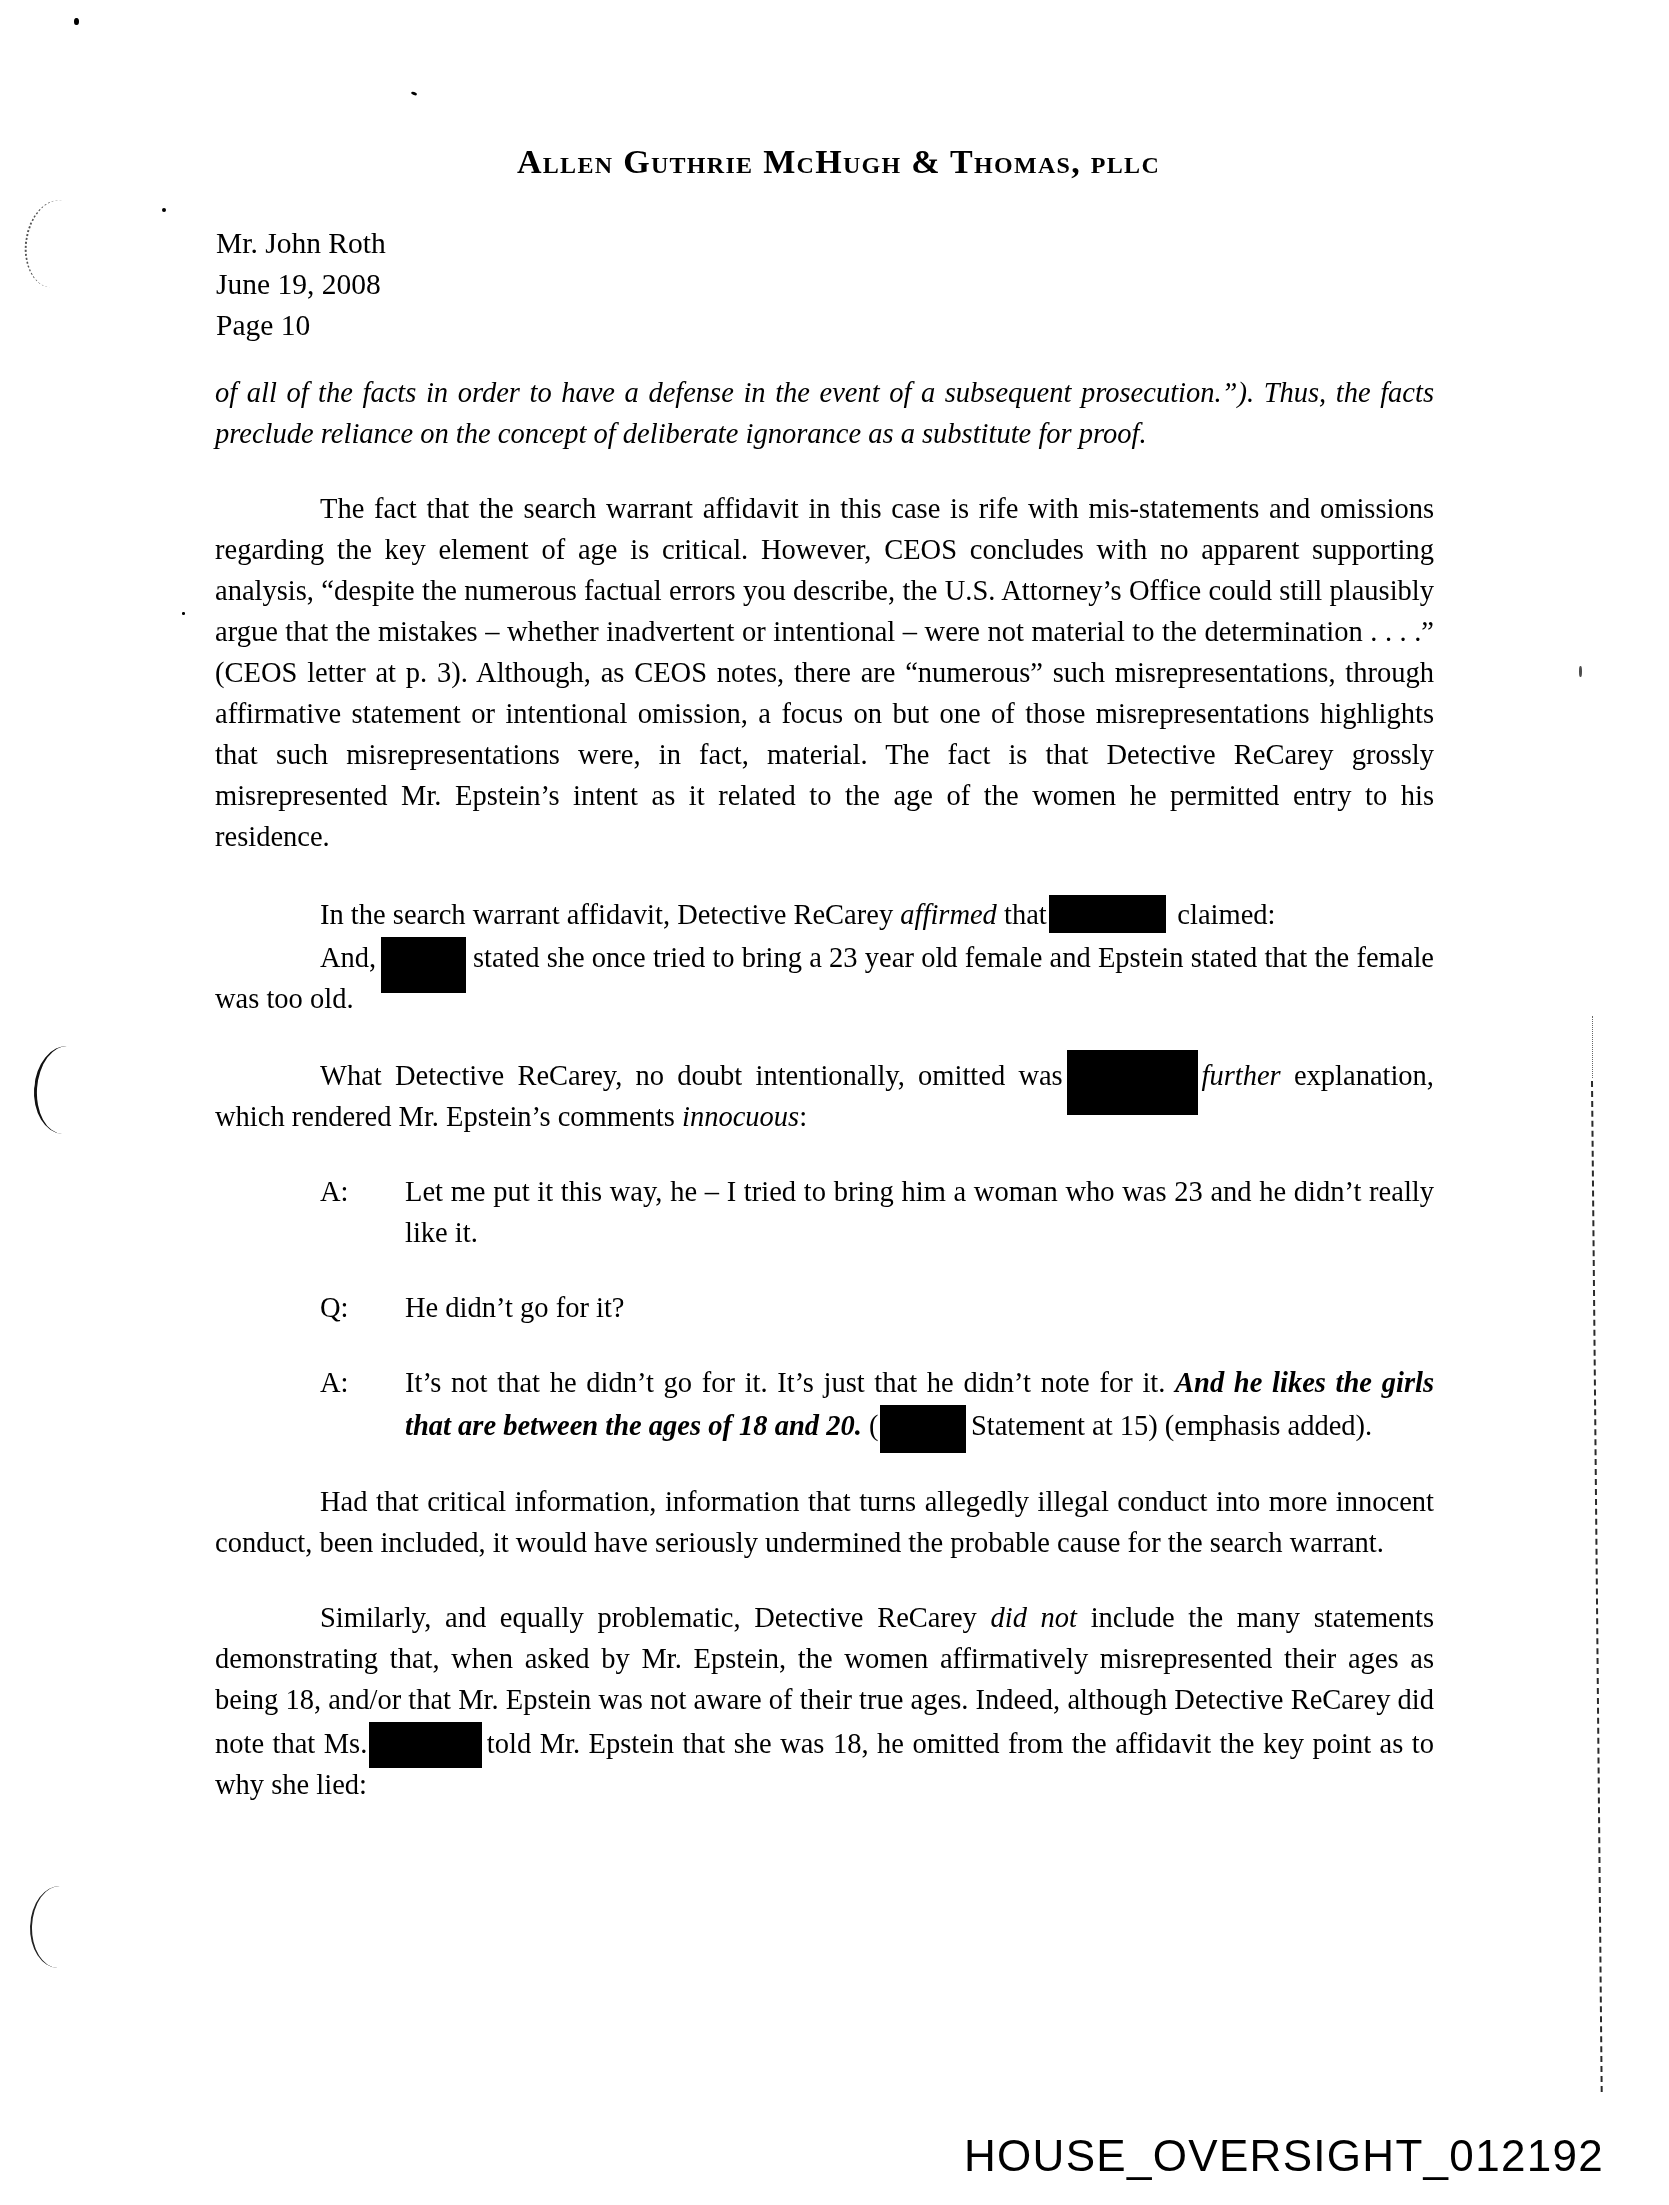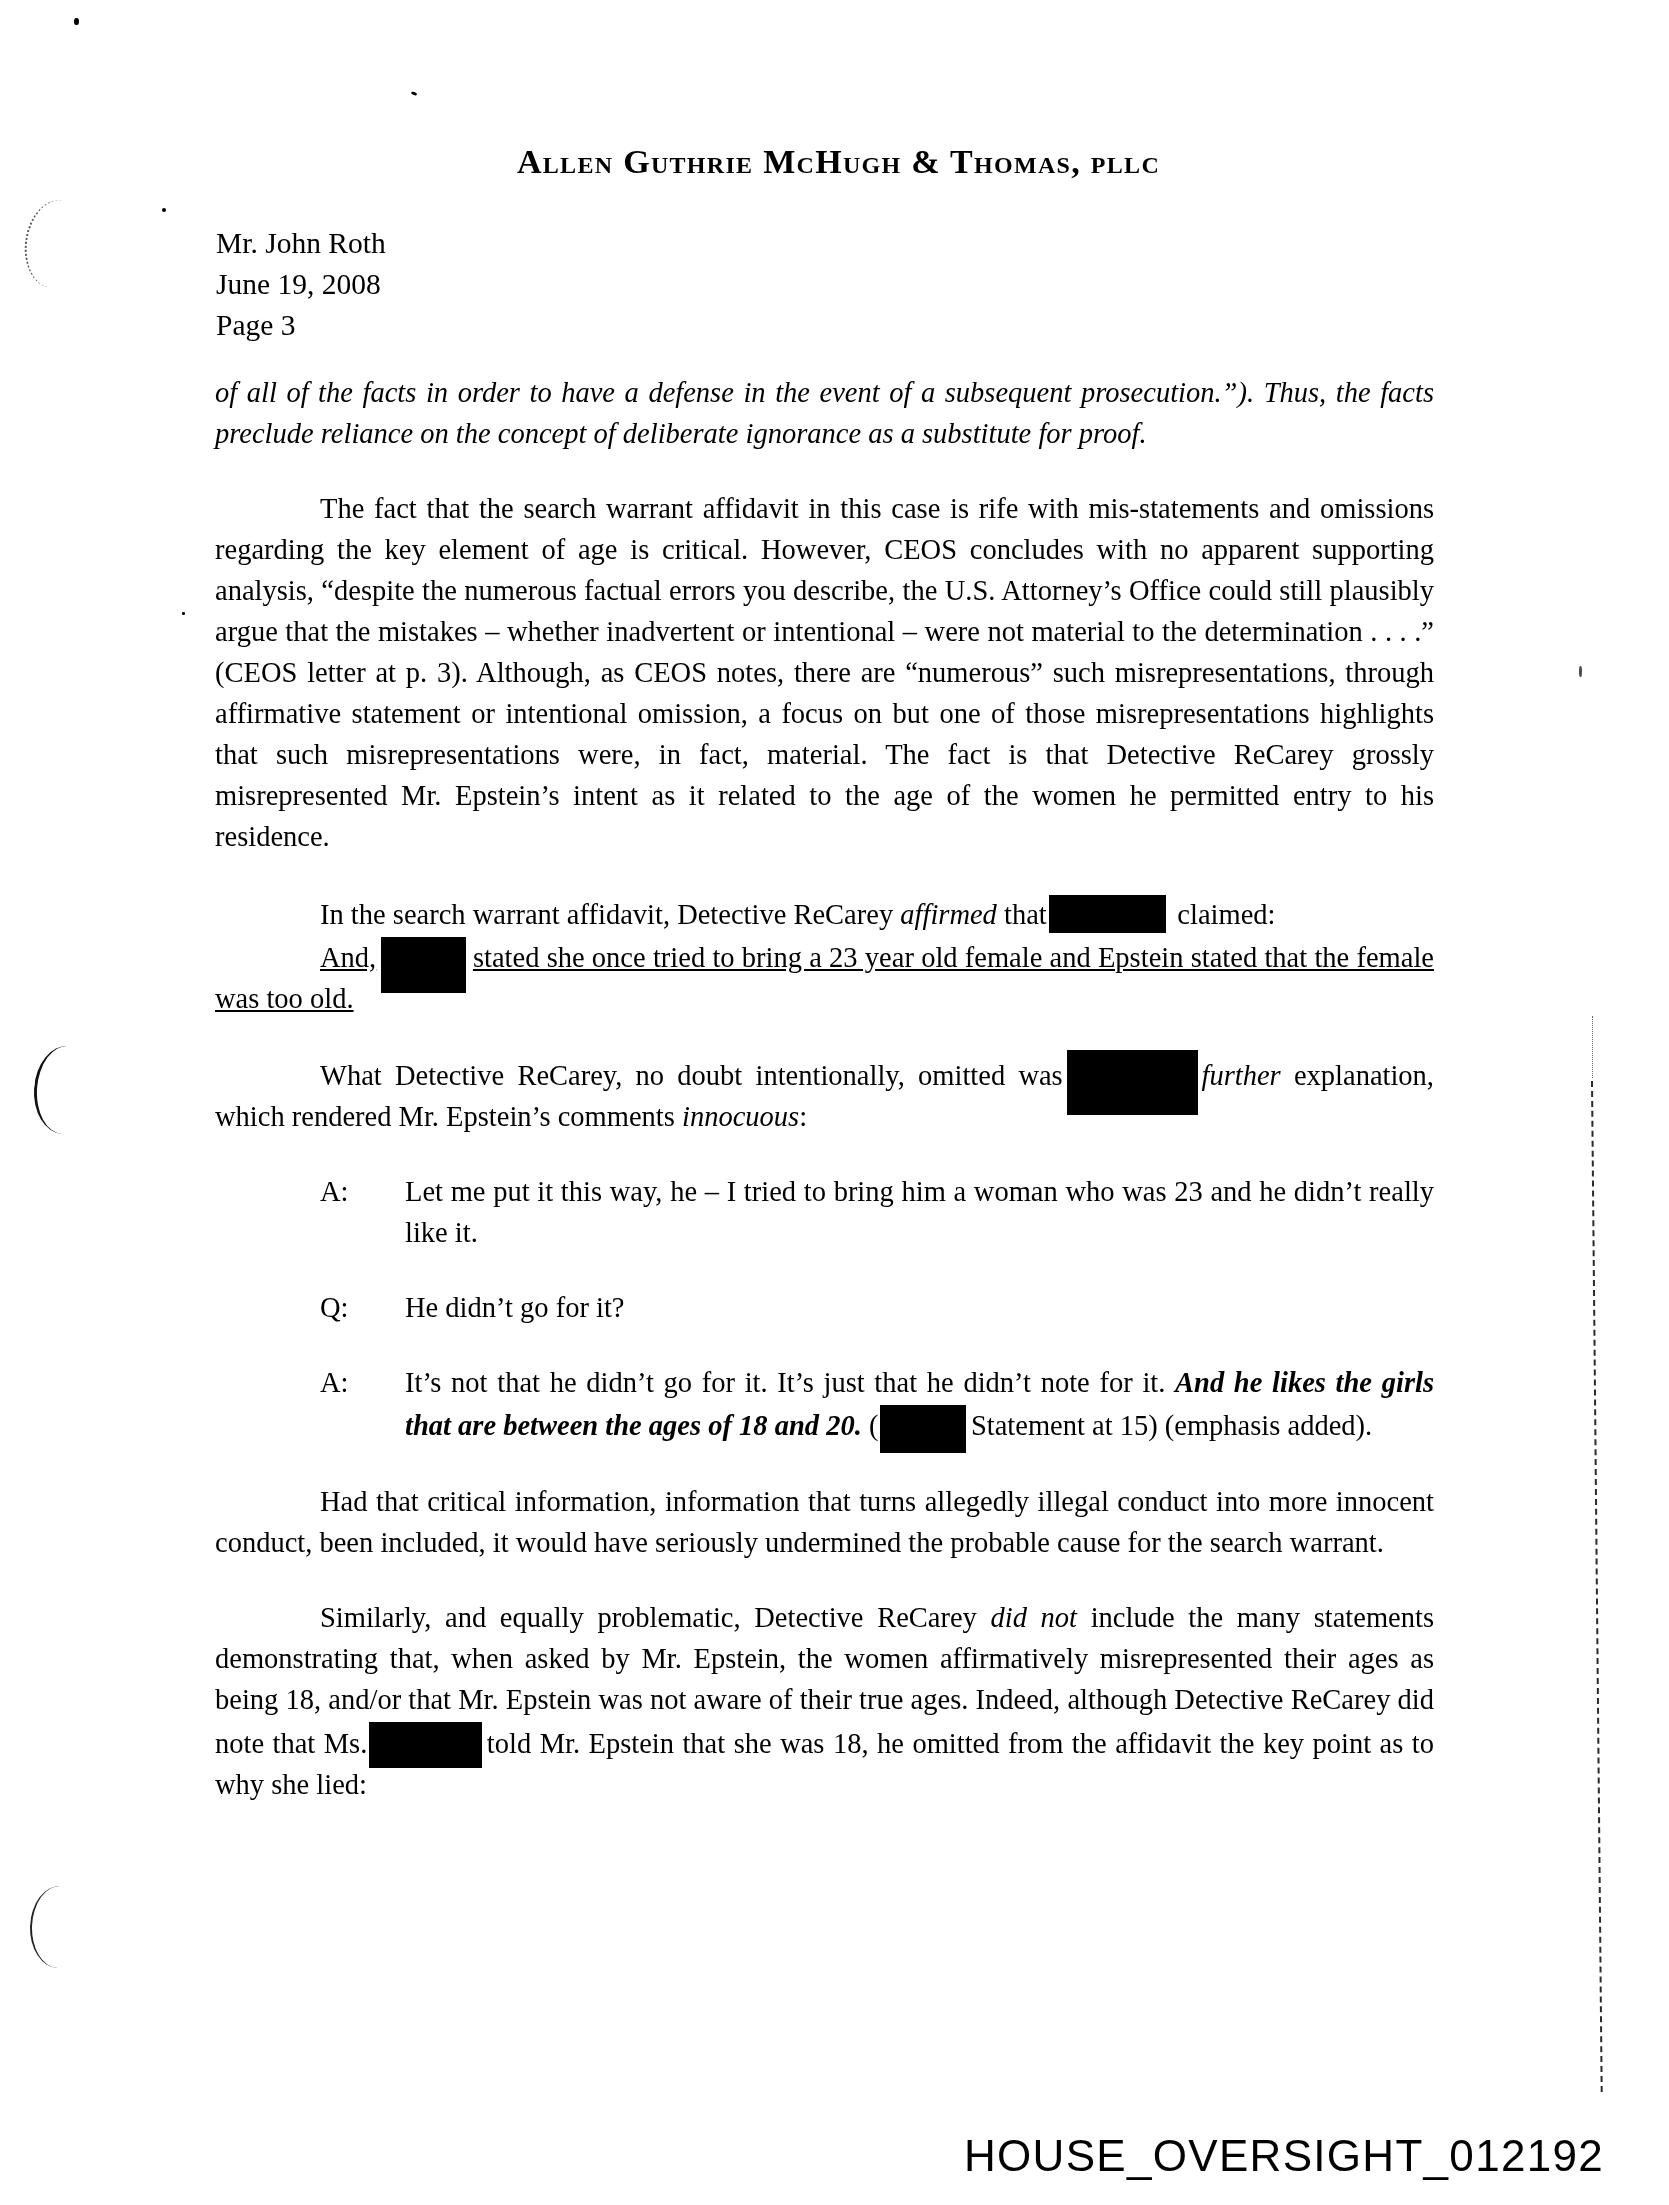--- a/index.html
+++ b/index.html
@@ -11,21 +11,21 @@
     position:absolute; top:143px; left:4px; width:100%; text-align:center;
     font-variant:small-caps; font-weight:bold; font-size:34px; letter-spacing:1.3px;
   }
   .addr { position:absolute; left:216px; top:223px; font-size:29.5px; line-height:41px; }
   .body-col {
     position:absolute; left:215px; top:372px; width:1219px;
     font-size:28.5px; line-height:41px; text-align:justify;
   }
   .para { margin:34px 0 0 0; text-indent:105px; }
   .para.noindent { margin-top:0; text-indent:0;font-style:italic; }
-  .para.nofirstgap { margin-top:0;text-decoration:underline; }
+  .para.nofirstgap { margin-top:0; }
   .qa { margin:34px 0 0 105px; display:flex; }
   .qa-label { flex:0 0 85px; width:85px; }
   .qa-text { flex:1; text-align:justify; }
   .it { font-style:italic; }
   .bi { font-style:italic; font-weight:bold; }
   .redact { display:inline-block; background:#000; position:relative; }
   .r1 { width:117px; height:38px; margin:-2.6px 3.9px -2.6px 2.6px;  top:6.5px; }
   .r2 { width:85px; height:56px; margin:-11.8px 6.5px -11.8px 5.2px; top:14.4px; }
   .r3 { width:131px; height:65px; margin:-16.4px 3.9px -16.4px 3.9px; top:13px; }
   .r4 { width:86px; height:48px; margin:-7.9px 5.2px -7.9px 1.3px; top:9.2px; }
@@ -57,21 +57,21 @@
 </head>
 <body>
 
 <div class="page">
 
   <div class="letterhead">Allen Guthrie McHugh &amp; Thomas, pllc</div>
 
   <div class="addr">
     <div>Mr. John Roth</div>
     <div>June 19, 2008</div>
-    <div>Page 3</div>
+    <div>Page 10</div>
   </div>
 
   <div class="body-col">
     <p class="para noindent"><span>of all of the facts in order to have a defense in the event of a subsequent prosecution.”).  Thus, the facts preclude reliance on the concept of deliberate ignorance as a substitute for proof.</span></p>
     <p class="para"><span>The fact that the search warrant affidavit in this case is rife with mis-statements and omissions regarding the key element of age is critical.  However, CEOS concludes with no apparent supporting analysis, “despite the numerous factual errors you describe, the U.S. Attorney’s Office could still plausibly argue that the mistakes – whether inadvertent or intentional – were not material to the determination . . . .”  (CEOS letter at p. 3).  Although, as CEOS notes, there are “numerous” such misrepresentations, through affirmative statement or intentional omission, a focus on but one of those misrepresentations highlights that such misrepresentations were, in fact, material.  The fact is that Detective ReCarey grossly misrepresented Mr. Epstein’s intent as it related to the age of the women he permitted entry to his residence.</span></p>
     <p class="para"><span>In the search warrant affidavit, Detective ReCarey </span><span class="it">affirmed</span><span> that</span><span class="redact r1"></span><span> claimed:</span></p>
     <p class="para nofirstgap"><span>And,</span><span class="redact r2"></span><span>stated she once tried to bring a 23 year old female and Epstein stated that the female was too old.</span></p>
     <p class="para"><span>What Detective ReCarey, no doubt intentionally, omitted was</span><span class="redact r3"></span><span class="it">further</span><span> explanation, which rendered Mr. Epstein’s comments </span><span class="it">innocuous</span><span>:</span></p>
 
     <div class="qa">

